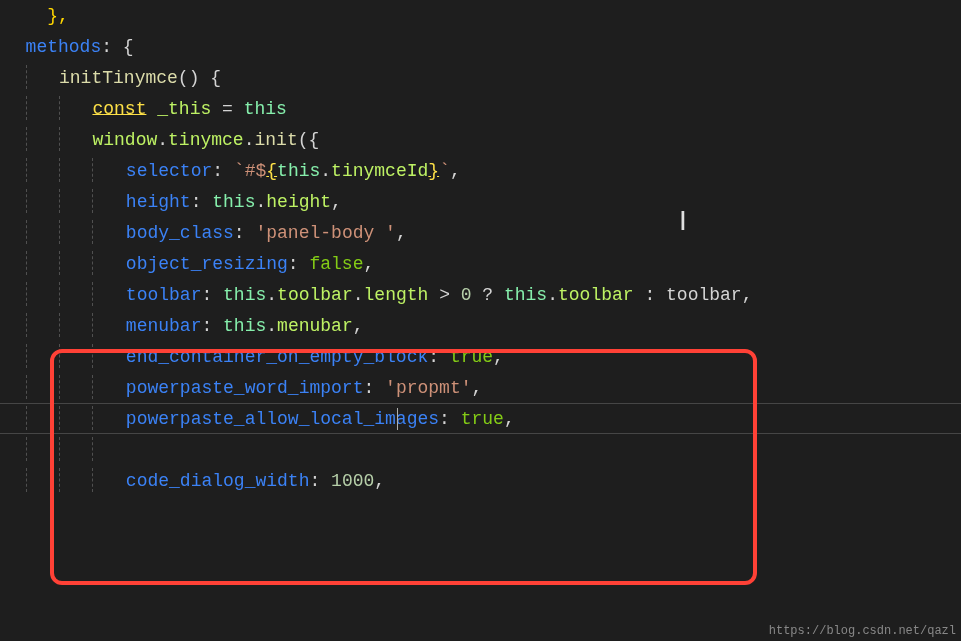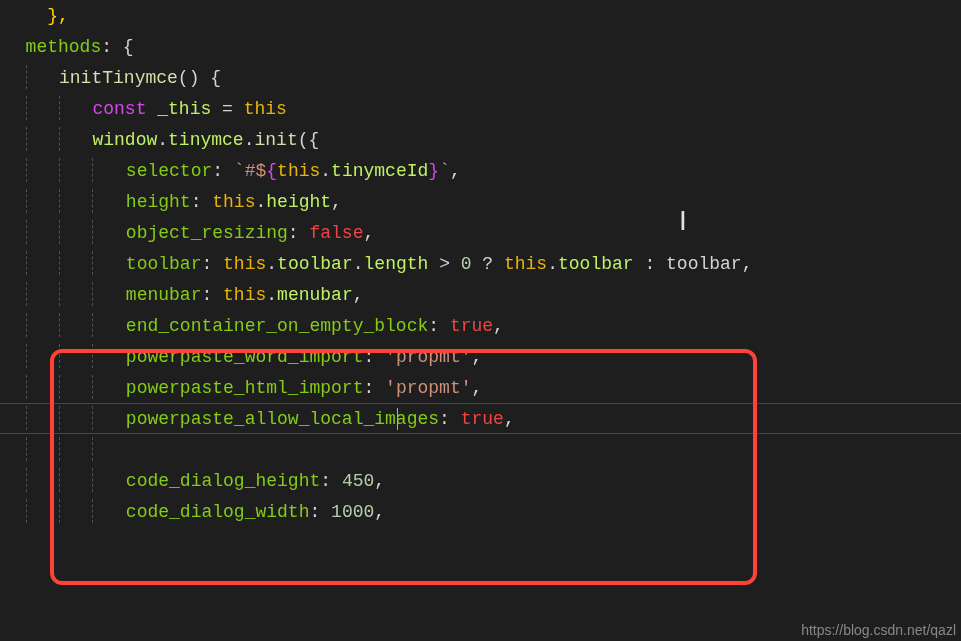--- a/index.html
+++ b/index.html
@@ -20,29 +20,29 @@
     .line {
       display: flex;
       height: 31px;
       align-items: center;
       position: relative;
       white-space: pre;
     }
     .code {
       color: #d4d4d4;
     }
-    .keyword-blue { color: #d946ef; }
-    .prop { color: #84cc16; }
+    .keyword-blue { color: #fde047; text-decoration: underline; }
+    .prop { color: #3b82f6; }
     .method { color: #dcdcaa; }
-    .this { color: #eab308; }
+    .this { color: #86efac; }
     .paren { color: #d4d4d4; }
     .brace { color: #ffd700; }
     .string { color: #ce9178; }
     .number { color: #b5cea8; }
-    .bool { color: #ef4444; font-family: Liberation Mono, monospace; }
+    .bool { color: #84cc16; font-family: Liberation Mono, monospace; }
     .operator { color: #d4d4d4; }
     .identifier { color: #d4d4d4; }
     .var { color: #bef264; text-align: right; }
     .dim { color: #808080; }
     
     .highlight-box {
       position: absolute;
       left: 50px;
       top: 349px;
       width: 707px;
@@ -79,22 +79,22 @@
       width: 1px;
       height: 22px;
       background: #aeafad;
       z-index: 9;
     }
     .watermark {
       position: absolute;
       right: 5px;
       bottom: 3px;
       color: #888;
-      font-family: Liberation Sans, sans-serif;
-      font-size: 14px;
+      font-family: Liberation Mono, monospace;
+      font-size: 12px;
       z-index: 25;
     }
     .guide-cell {
       display: inline-block;
       height: 24px;
       border-left: 1px dashed #505050;
       width: 1px;
       vertical-align: middle;
       margin-top: -2px;
     }
@@ -118,40 +118,39 @@
 
 <div class="line"><span class="code"><span class="indent-prefix">  <span class="guide-cell"></span>   <span class="guide-cell"></span>   </span><span class="keyword-blue">const</span><span> </span><span class="var">_this</span><span class="operator"> = </span><span class="this">this</span></span></div>
 
 <div class="line"><span class="code"><span class="indent-prefix">  <span class="guide-cell"></span>   <span class="guide-cell"></span>   </span><span class="var">window</span><span>.</span><span class="var">tinymce</span><span>.</span><span class="method">init</span><span class="paren">({</span></span></div>
 
 
 <div class="line"><span class="code"><span class="indent-prefix">  <span class="guide-cell"></span>   <span class="guide-cell"></span>   <span class="guide-cell"></span>   </span><span class="prop">selector</span><span>: </span><span class="string">`#$</span><span class="keyword-blue">{</span><span class="this">this</span><span>.</span><span class="var">tinymceId</span><span class="keyword-blue">}</span><span class="string">`</span><span>,</span></span></div>
 
 <div class="line"><span class="code"><span class="indent-prefix">  <span class="guide-cell"></span>   <span class="guide-cell"></span>   <span class="guide-cell"></span>   </span><span class="prop">height</span><span>: </span><span class="this">this</span><span>.</span><span class="var">height</span><span>,</span></span></div>
 
+<div class="line"><span class="code"><span class="indent-prefix">  <span class="guide-cell"></span>   <span class="guide-cell"></span>   <span class="guide-cell"></span>   </span><span class="prop">body_class</span><span>: </span><span class="string">'panel-body '</span><span>,</span></span></div>
 
 <div class="line"><span class="code"><span class="indent-prefix">  <span class="guide-cell"></span>   <span class="guide-cell"></span>   <span class="guide-cell"></span>   </span><span class="prop">object_resizing</span><span>: </span><span class="bool">false</span><span>,</span></span></div>
 
 <div class="line"><span class="code"><span class="indent-prefix">  <span class="guide-cell"></span>   <span class="guide-cell"></span>   <span class="guide-cell"></span>   </span><span class="prop">toolbar</span><span>: </span><span class="this">this</span><span>.</span><span class="var">toolbar</span><span>.</span><span class="var">length</span><span class="operator"> &gt; </span><span class="number">0</span><span class="operator"> ? </span><span class="this">this</span><span>.</span><span class="var">toolbar</span><span class="operator"> : </span><span class="identifier">toolbar</span><span>,</span></span></div>
 
 <div class="line"><span class="code"><span class="indent-prefix">  <span class="guide-cell"></span>   <span class="guide-cell"></span>   <span class="guide-cell"></span>   </span><span class="prop">menubar</span><span>: </span><span class="this">this</span><span>.</span><span class="var">menubar</span><span>,</span></span></div>
 
 
 <div class="line"><span class="code"><span class="indent-prefix">  <span class="guide-cell"></span>   <span class="guide-cell"></span>   <span class="guide-cell"></span>   </span><span class="prop">end_container_on_empty_block</span><span>: </span><span class="bool">true</span><span>,</span></span></div>
 
 <div class="line"><span class="code"><span class="indent-prefix">  <span class="guide-cell"></span>   <span class="guide-cell"></span>   <span class="guide-cell"></span>   </span><span class="prop">powerpaste_word_import</span><span>: </span><span class="string">'propmt'</span><span>,</span></span></div>
 
-<div class="line"><span class="code"><span class="indent-prefix">  <span class="guide-cell"></span>   <span class="guide-cell"></span>   <span class="guide-cell"></span>   </span><span class="prop">powerpaste_html_import</span><span>: </span><span class="string">'propmt'</span><span>,</span></span></div>
 
 <div class="line"><span class="code"><span class="indent-prefix">  <span class="guide-cell"></span>   <span class="guide-cell"></span>   <span class="guide-cell"></span>   </span><span class="prop">powerpaste_allow_local_images</span><span>: </span><span class="bool">true</span><span>,</span></span></div>
 
 
 <div class="line"><span class="code"><span class="indent-prefix">  <span class="guide-cell"></span>   <span class="guide-cell"></span>   <span class="guide-cell"></span>   </span><span> </span></span></div>
 
-<div class="line"><span class="code"><span class="indent-prefix">  <span class="guide-cell"></span>   <span class="guide-cell"></span>   <span class="guide-cell"></span>   </span><span class="prop">code_dialog_height</span><span>: </span><span class="number">450</span><span>,</span></span></div>
 
 <div class="line"><span class="code"><span class="indent-prefix">  <span class="guide-cell"></span>   <span class="guide-cell"></span>   <span class="guide-cell"></span>   </span><span class="prop">code_dialog_width</span><span>: </span><span class="number">1000</span><span>,</span></span></div>
 
 </div>
 
 <div class="highlight-box"></div>
 <div class="caret"></div>
 <div class="text-cursor-ibeam">I</div>
 <div class="watermark">https://blog.csdn.net/qazl</div>
 

